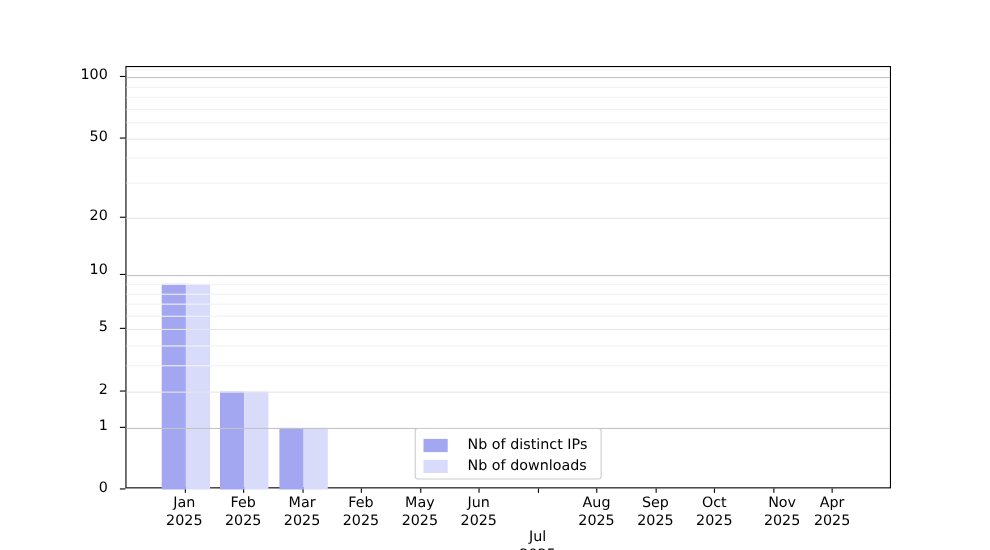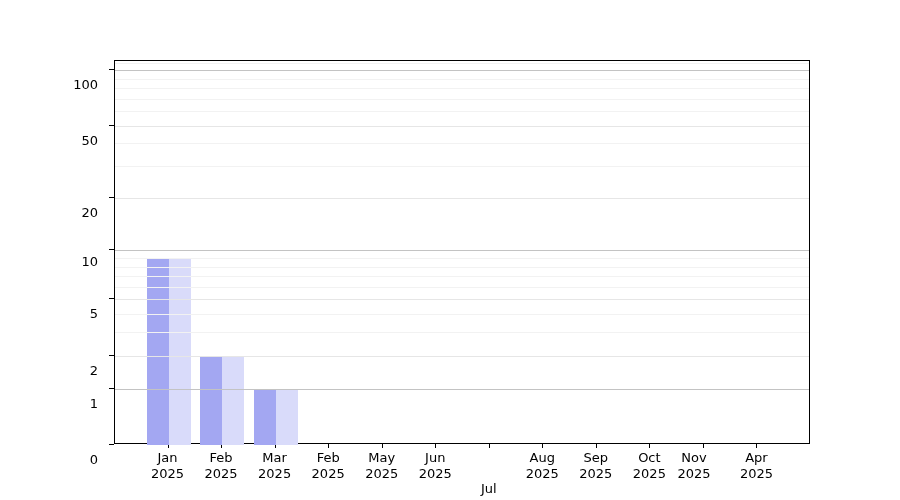--- a/index.html
+++ b/index.html
@@ -15,21 +15,21 @@
   .plot-area {
     position: absolute; left: 114px; top: 60px; width: 696px; height: 384px;
     border: 1px solid #000000; background: #ffffff;
   }
 
   .gridline { position: absolute; left: 0; width: 100%; height: 1px; z-index: 3; }
   .bar { position: absolute; z-index: 2; }
 
   .y-tick-label {
     position: absolute; left: 48px; width: 50px; height: 16px; line-height: 16px;
-    text-align: right; font-size: 13px; margin-top: 16px;
+    text-align: right; font-size: 13px;
   }
   .y-tick-mark { position: absolute; left: 109px; width: 5px; height: 1px; background: #000; }
   .x-tick-mark { position: absolute; width: 1px; height: 4px; top: 444px; background: #000; }
   .x-tick-label {
     position: absolute; top: 450px; width: 64px; text-align: center;
     font-size: 13px; line-height: 16px;
   }
 
   .legend {
     position: absolute; left: 377px; top: 389px; width: 170px; height: 47px;
@@ -68,20 +68,30 @@
       <div class="gridline" style="top: 1.5246px; background: rgb(242, 242, 242);"></div>
       <div class="gridline" style="top: 327.707px; background: rgb(195, 195, 195);"></div>
       <div class="gridline" style="top: 294.778px; background: rgb(230, 230, 230);"></div>
       <div class="gridline" style="top: 238.486px; background: rgb(230, 230, 230);"></div>
       <div class="gridline" style="top: 189.26px; background: rgb(195, 195, 195);"></div>
       <div class="gridline" style="top: 136.745px; background: rgb(230, 230, 230);"></div>
       <div class="gridline" style="top: 64.6844px; background: rgb(230, 230, 230);"></div>
       <div class="gridline" style="top: 9.1919px; background: rgb(195, 195, 195);"></div>
     </div>
 
+  <div class="legend" style="border-color: rgb(204, 204, 204);">
+    <div class="legend-row">
+      <span class="legend-swatch" style="background: rgb(163, 167, 242);"></span>
+      <span class="legend-label">Nb of distinct IPs</span>
+    </div>
+    <div class="legend-row">
+      <span class="legend-swatch" style="background: rgb(217, 219, 250);"></span>
+      <span class="legend-label">Nb of downloads</span>
+    </div>
+  </div>
 
 <div class="y-tick-mark" style="top: 444px;"></div>
     <div class="y-tick-label" style="top: 436px;">0</div>
     <div class="y-tick-mark" style="top: 387.707px;"></div>
     <div class="y-tick-label" style="top: 379.707px;">1</div>
     <div class="y-tick-mark" style="top: 354.778px;"></div>
     <div class="y-tick-label" style="top: 346.778px;">2</div>
     <div class="y-tick-mark" style="top: 298.486px;"></div>
     <div class="y-tick-label" style="top: 290.486px;">5</div>
     <div class="y-tick-mark" style="top: 249.26px;"></div>
@@ -136,21 +146,21 @@
     <div class="x-tick-label" style="left: 563.846px;">
       <div class="">Sep</div>
       <div class="">2025</div>
     </div>
     <div class="x-tick-mark" style="left: 649.385px;"></div>
     <div class="x-tick-label" style="left: 617.385px;">
       <div class="">Oct</div>
       <div class="">2025</div>
     </div>
     <div class="x-tick-mark" style="left: 702.923px;"></div>
-    <div class="x-tick-label" style="left: 662px;">
+    <div class="x-tick-label" style="left: 679px;">
       <div class="">Nov</div>
       <div class="">2025</div>
     </div>
     <div class="x-tick-mark" style="left: 756.462px;"></div>
     <div class="x-tick-label" style="left: 724.462px;">
       <div class="">Apr</div>
       <div class="">2025</div>
     </div>
   </div>
 

